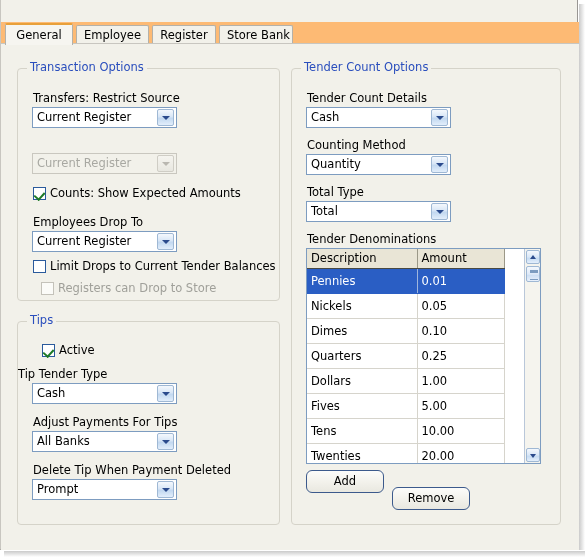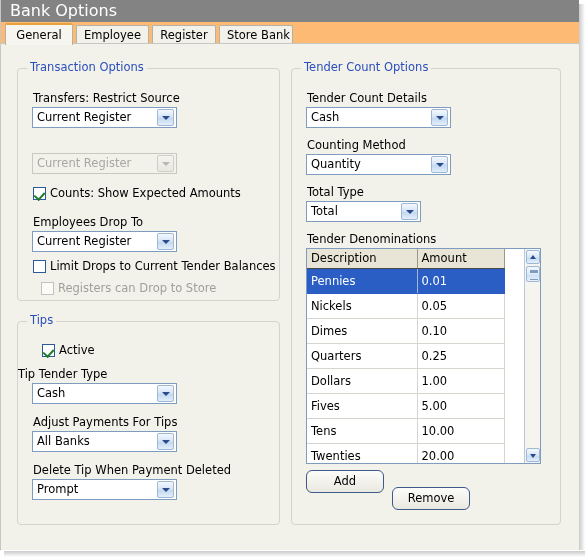--- a/index.html
+++ b/index.html
@@ -322,23 +322,20 @@
     white-space: nowrap;
   }
 </style>
 </head>
 <body>
 
 <div id="app">
 
   <div class="window">
 
-    <div class="titlebar">
-      <div class="title">Bank Options</div>
-    </div>
 
     <div class="tabstrip">
       <div class="tab active" style="left:4px;  width:68px;">General</div>
       <div class="tab" style="left:75px; width:73px;">Employee</div>
       <div class="tab" style="left:151px;width:64px;">Register</div>
       <div class="tab" style="left:218px;width:74px;">Store Bank</div>
     </div>
     <div class="tabstrip-underline"></div>
 
     <div class="pane">
@@ -417,21 +414,21 @@
           <span class="combo-btn"></span>
         </div>
 
         <div class="flabel" style="left:15px; top:69px;">Counting Method</div>
         <div class="combo" style="left:14px; top:85px; width:145px;">
           <span class="combo-text">Quantity</span>
           <span class="combo-btn"></span>
         </div>
 
         <div class="flabel" style="left:15px; top:116px;">Total Type</div>
-        <div class="combo" style="left:14px; top:132px; width:115px;">
+        <div class="combo" style="left:14px; top:132px; width:145px;">
           <span class="combo-text">Total</span>
           <span class="combo-btn"></span>
         </div>
 
         <div class="flabel" style="left:15px; top:163px;">Tender Denominations</div>
 
         <div class="gridwrap" style="left:14px; top:179px; width:235px; height:216px;">
           <table class="grid-table">
             <thead>
               <tr>

